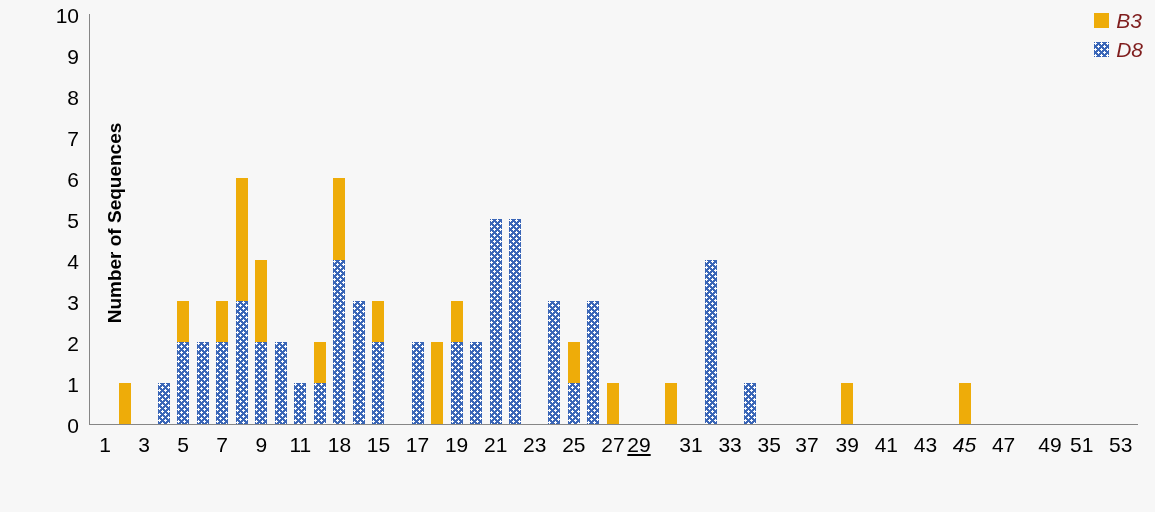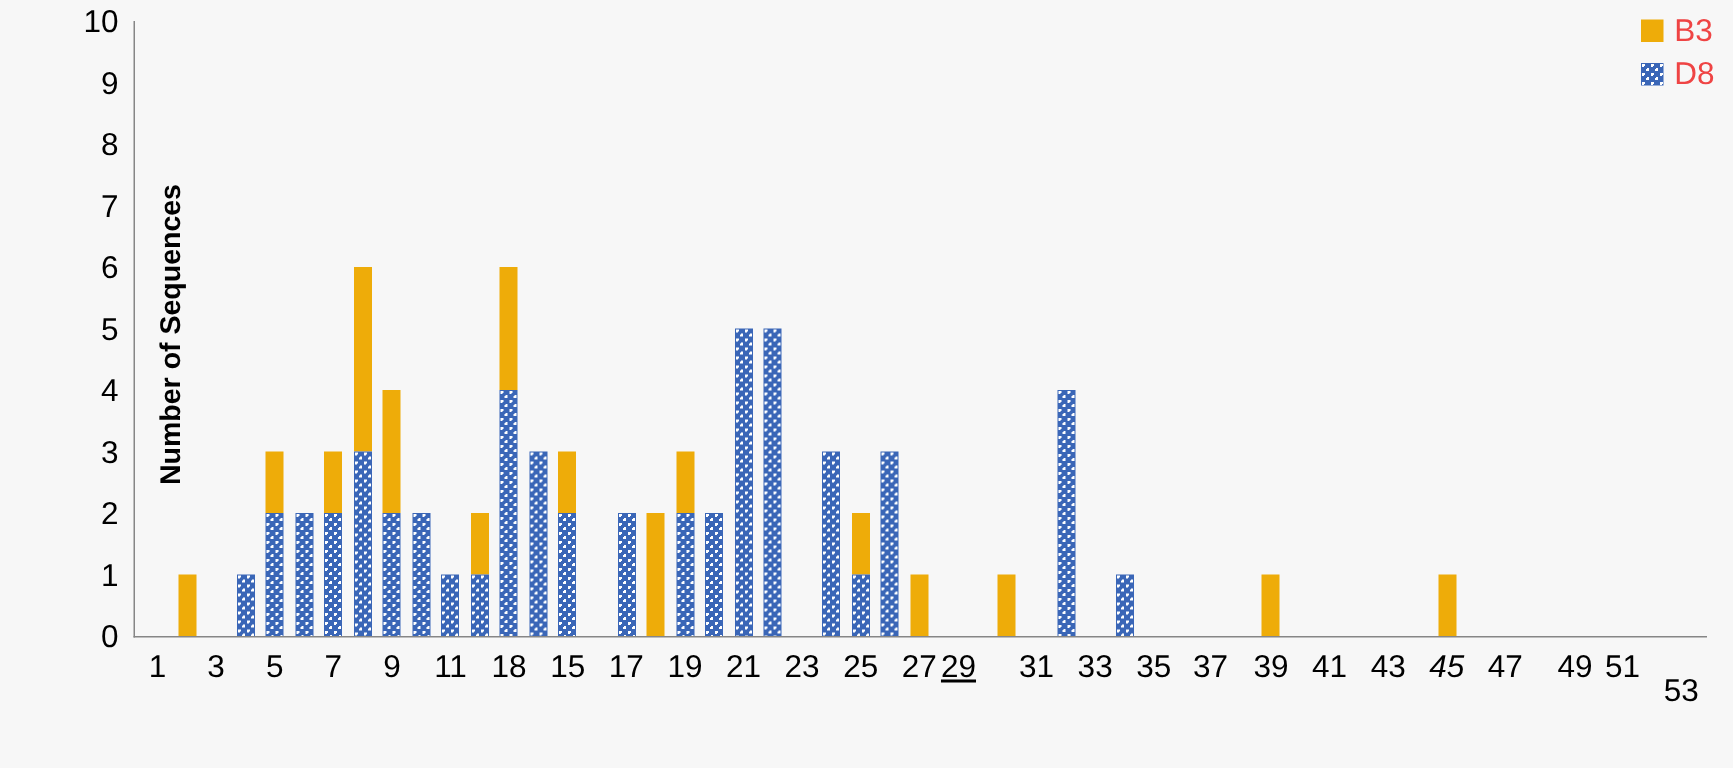--- a/index.html
+++ b/index.html
@@ -136,21 +136,22 @@
   .legend-swatch.d8{
     background-color:#3a66b7;
     background-image:
       radial-gradient(circle at 1.5px 1.5px, #ffffff 1.0px, transparent 1.1px),
       radial-gradient(circle at 4.5px 4.5px, #ffffff 1.0px, transparent 1.1px);
     background-size:6px 6px, 6px 6px;
   }
   .legend-label{
     font-size:21px;
     line-height:21px;
-    color:#ef4444;
+    color:#7f1d1d;
+    font-style:italic;
   }
 </style>
 </head>
 <body>
 
 <div id="chart-root">
 
   <div class="y-axis-title-wrap">
     <div class="y-axis-title">Number of Sequences</div>
   </div>
@@ -290,21 +291,21 @@
       <div class="x-tick-label" style="left: 641.102px;">33</div>
       <div class="x-tick-label" style="left: 680.171px;">35</div>
       <div class="x-tick-label" style="left: 718px;">37</div>
       <div class="x-tick-label" style="left: 758.309px;">39</div>
       <div class="x-tick-label" style="left: 797.378px;">41</div>
       <div class="x-tick-label" style="left: 836.447px;">43</div>
       <div class="x-tick-label" style="left: 875.516px; font-style: italic;">45</div>
       <div class="x-tick-label" style="left: 914.585px;">47</div>
       <div class="x-tick-label" style="left: 961px;">49</div>
       <div class="x-tick-label" style="left: 992.723px;">51</div>
-      <div class="x-tick-label" style="left: 1031.79px; margin-top: 16px;">53</div>
+      <div class="x-tick-label" style="left: 1031.79px;">53</div>
     </div>
 
 
   <div class="legend" id="legend">
       <div class="legend-item">
         <span class="legend-swatch b3"></span>
         <span class="legend-label">B3</span>
       </div>
       <div class="legend-item">
         <span class="legend-swatch d8"></span>

